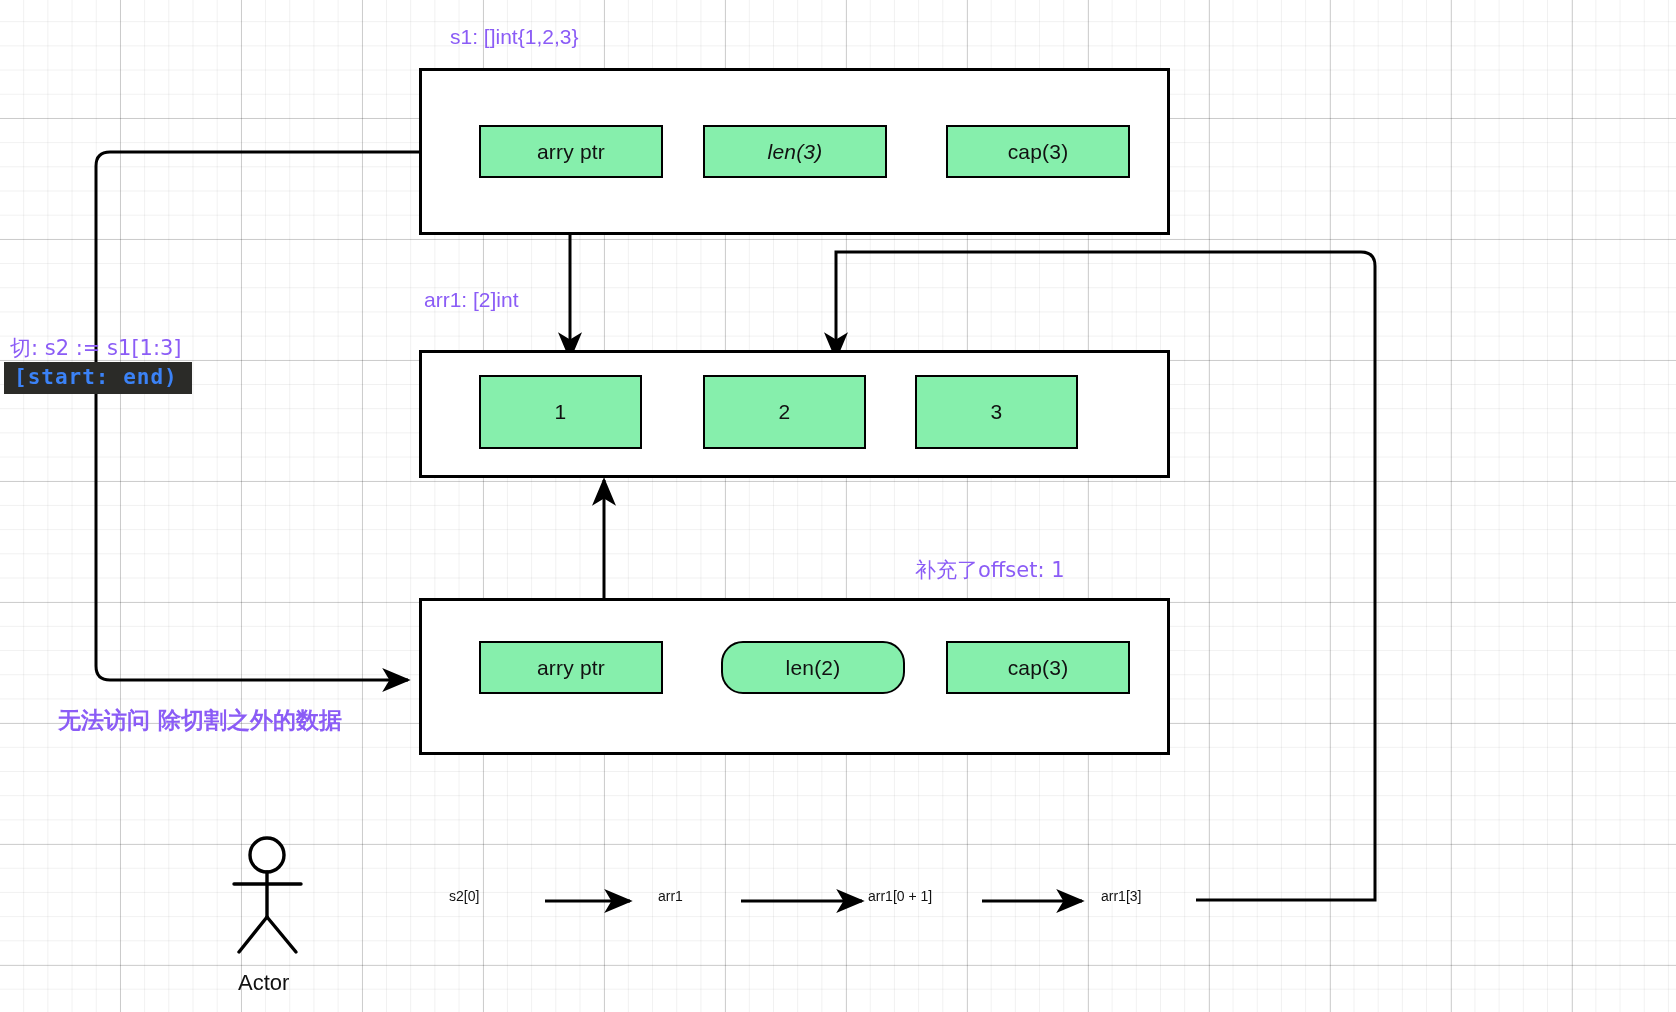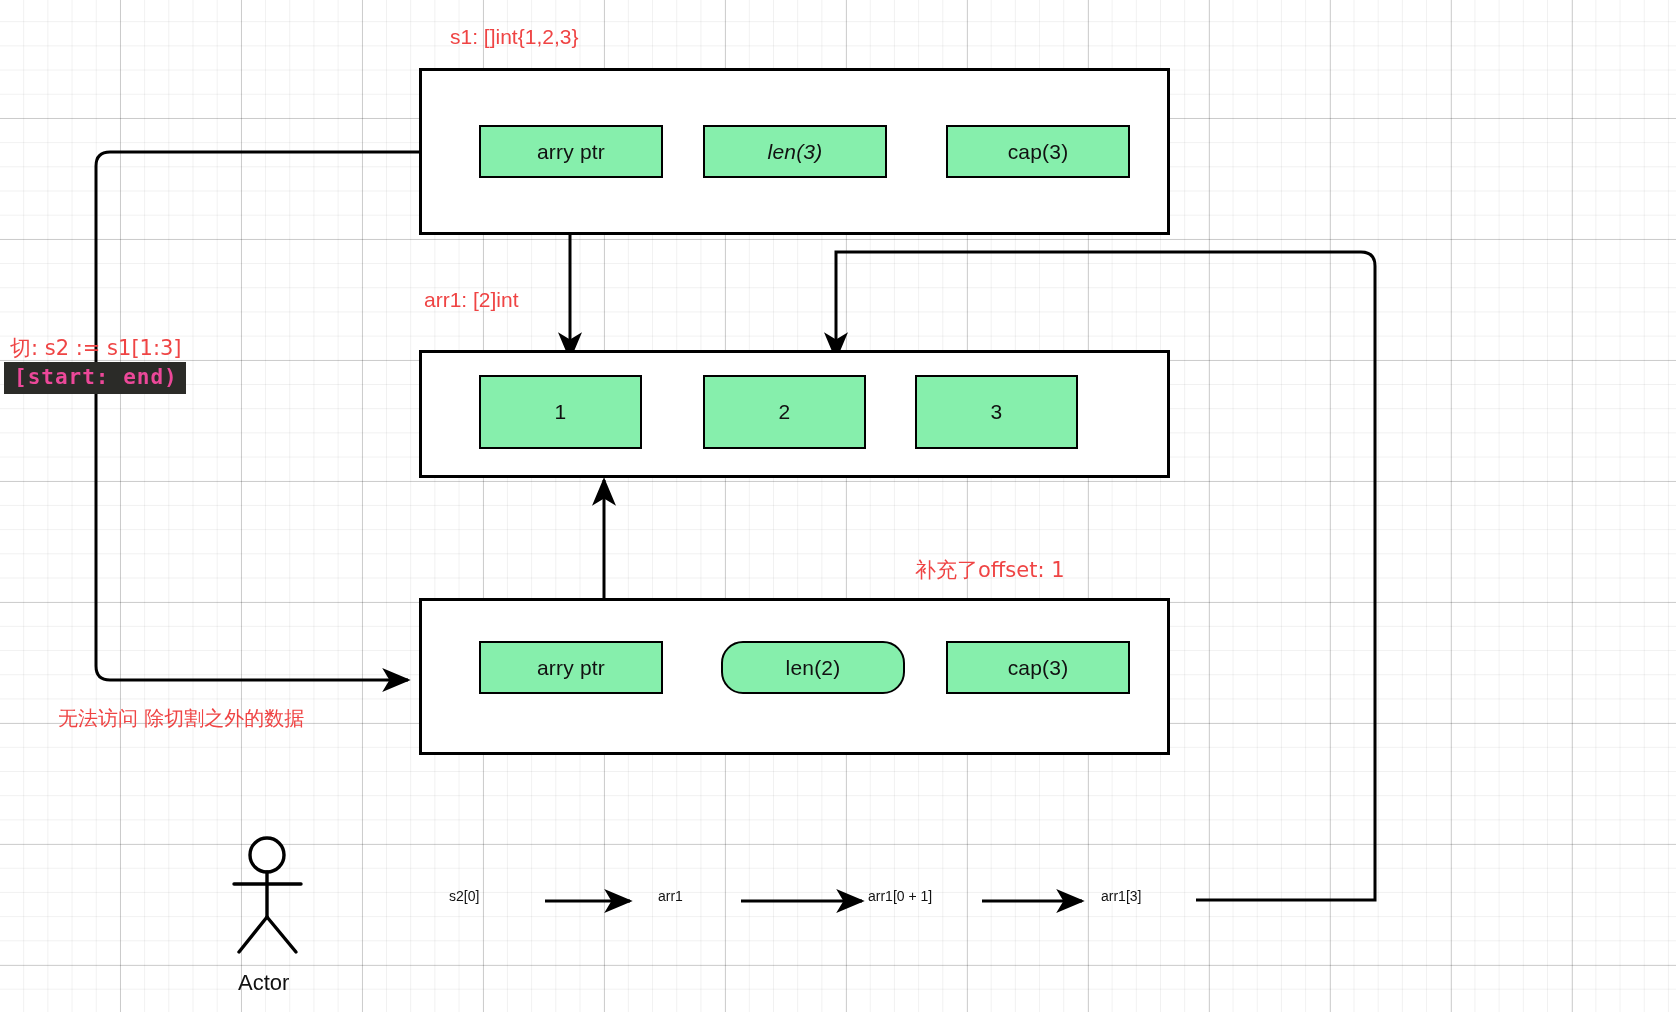--- a/index.html
+++ b/index.html
@@ -41,35 +41,35 @@
     border:2.5px solid #000;
     background:#86efac;
     box-sizing:border-box;
     display:flex;align-items:center;justify-content:center;
     font-size:21px;color:#111;
     letter-spacing:.2px;
   }
   .label{
     position:absolute;
     font-size:21px;
-    color:#ef4444;
+    color:#8b5cf6;
     white-space:nowrap;
   }
   .label-cjk{
     font-family:"DejaVu Sans","Liberation Sans",sans-serif;
   }
   .code-chip{
     position:absolute;
     background:#2b2b28;
-    color:#ec4899;
+    color:#3b82f6;
     font-family:"DejaVu Sans Mono","Liberation Mono",monospace;
     font-size:21px;
     font-weight:bold;
     letter-spacing:1px;
-    padding:3px 8px 5px 10px;
+    padding:3px 14px 5px 10px;
     white-space:nowrap;
     line-height:1.15;
   }
   .flow-item{
     position:absolute;
     font-size:14px;color:#111;
     white-space:nowrap;
   }
   .actor-caption{
     position:absolute;
@@ -131,20 +131,20 @@
 <div class="struct-box" style="left:419px;top:598px;width:751px;height:157px;"></div>
 
 <div class="cell" style="left:479px;top:641px;width:184px;height:53px;">arry ptr</div>
 <div class="cell" style="left:721px;top:641px;width:184px;height:53px;border-radius:22px;">len(2)</div>
 <div class="cell" style="left:946px;top:641px;width:184px;height:53px;">cap(3)</div>
 
 <div class="label label-cjk" style="left:10px;top:334px;">切:  s2 := s1[1:3]</div>
 
 <div class="code-chip" style="left:4px;top:362px;">[start: end)</div>
 
-<div class="label label-cjk" style="left:58px;top:705px;font-size:20px;">无法访问 除切割之外的数据</div>
+<div class="label label-cjk" style="left:58px;top:705px;font-size:23px;font-weight:bold;">无法访问 除切割之外的数据</div>
 
 <div class="flow-item" style="left:449px;top:888px;">s2[0]</div>
 <div class="flow-item" style="left:658px;top:888px;">arr1</div>
 <div class="flow-item" style="left:868px;top:888px;">arr1[0 + 1]</div>
 <div class="flow-item" style="left:1101px;top:888px;">arr1[3]</div>
 
 <div class="actor-caption" style="left:238px;top:970px;">Actor</div>
 
 </body></html>

